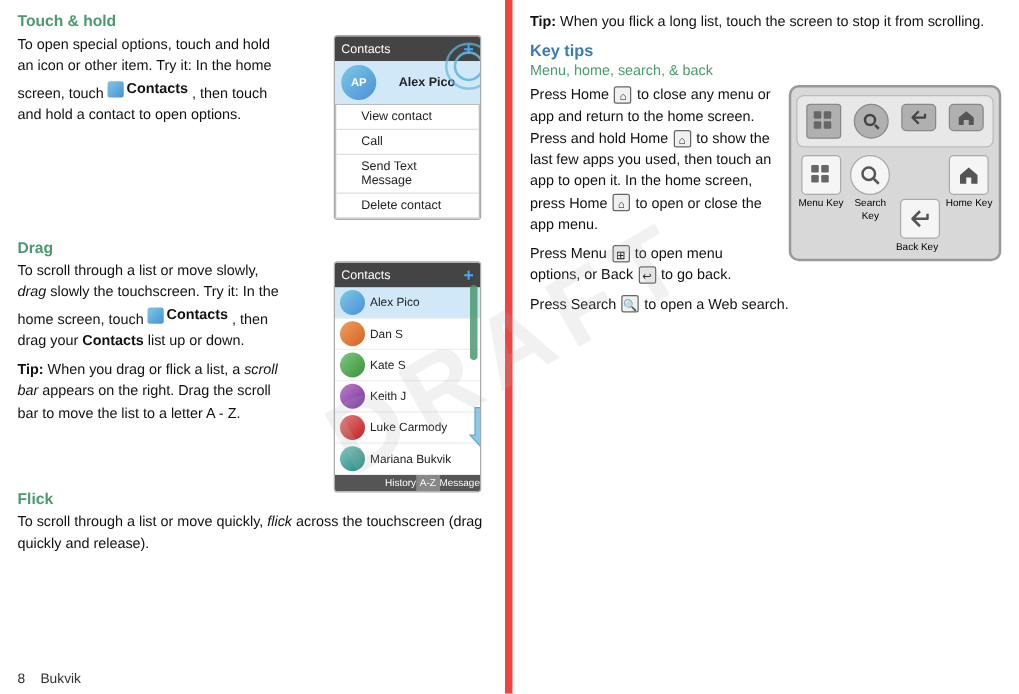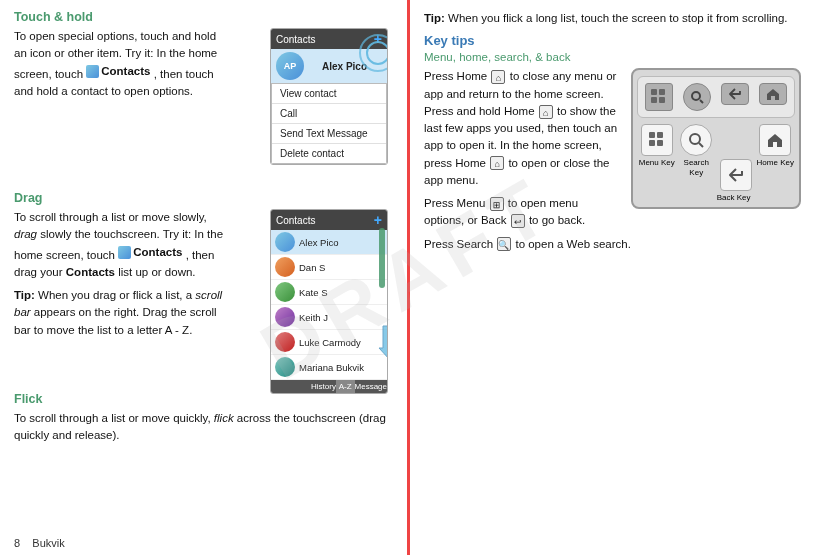--- a/index.html
+++ b/index.html
@@ -32,21 +32,21 @@
       pointer-events: none;
       z-index: 100;
       white-space: nowrap;
       letter-spacing: 10px;
     }
 
     
     .left-col {
       width: 410px;
       padding: 10px 12px 10px 14px;
-      border-right: 3px solid #ef4444;
+      border-right: 6px solid #ef4444;
       position: relative;
     }
 
     
     .right-col {
       width: 405px;
       padding: 10px 14px 10px 14px;
       position: relative;
     }
 
@@ -142,21 +142,21 @@
       color: #222;
     }
 
     
     .context-menu {
       background: #fff;
       border: 1px solid #bbb;
     }
 
     .context-menu-item {
-      padding: 4px 8px;
+      padding: 4px 20px;
       font-size: 10px;
       border-bottom: 1px solid #e0e0e0;
       color: #222;
     }
 
     .context-menu-item:last-child {
       border-bottom: none;
     }
 
     

